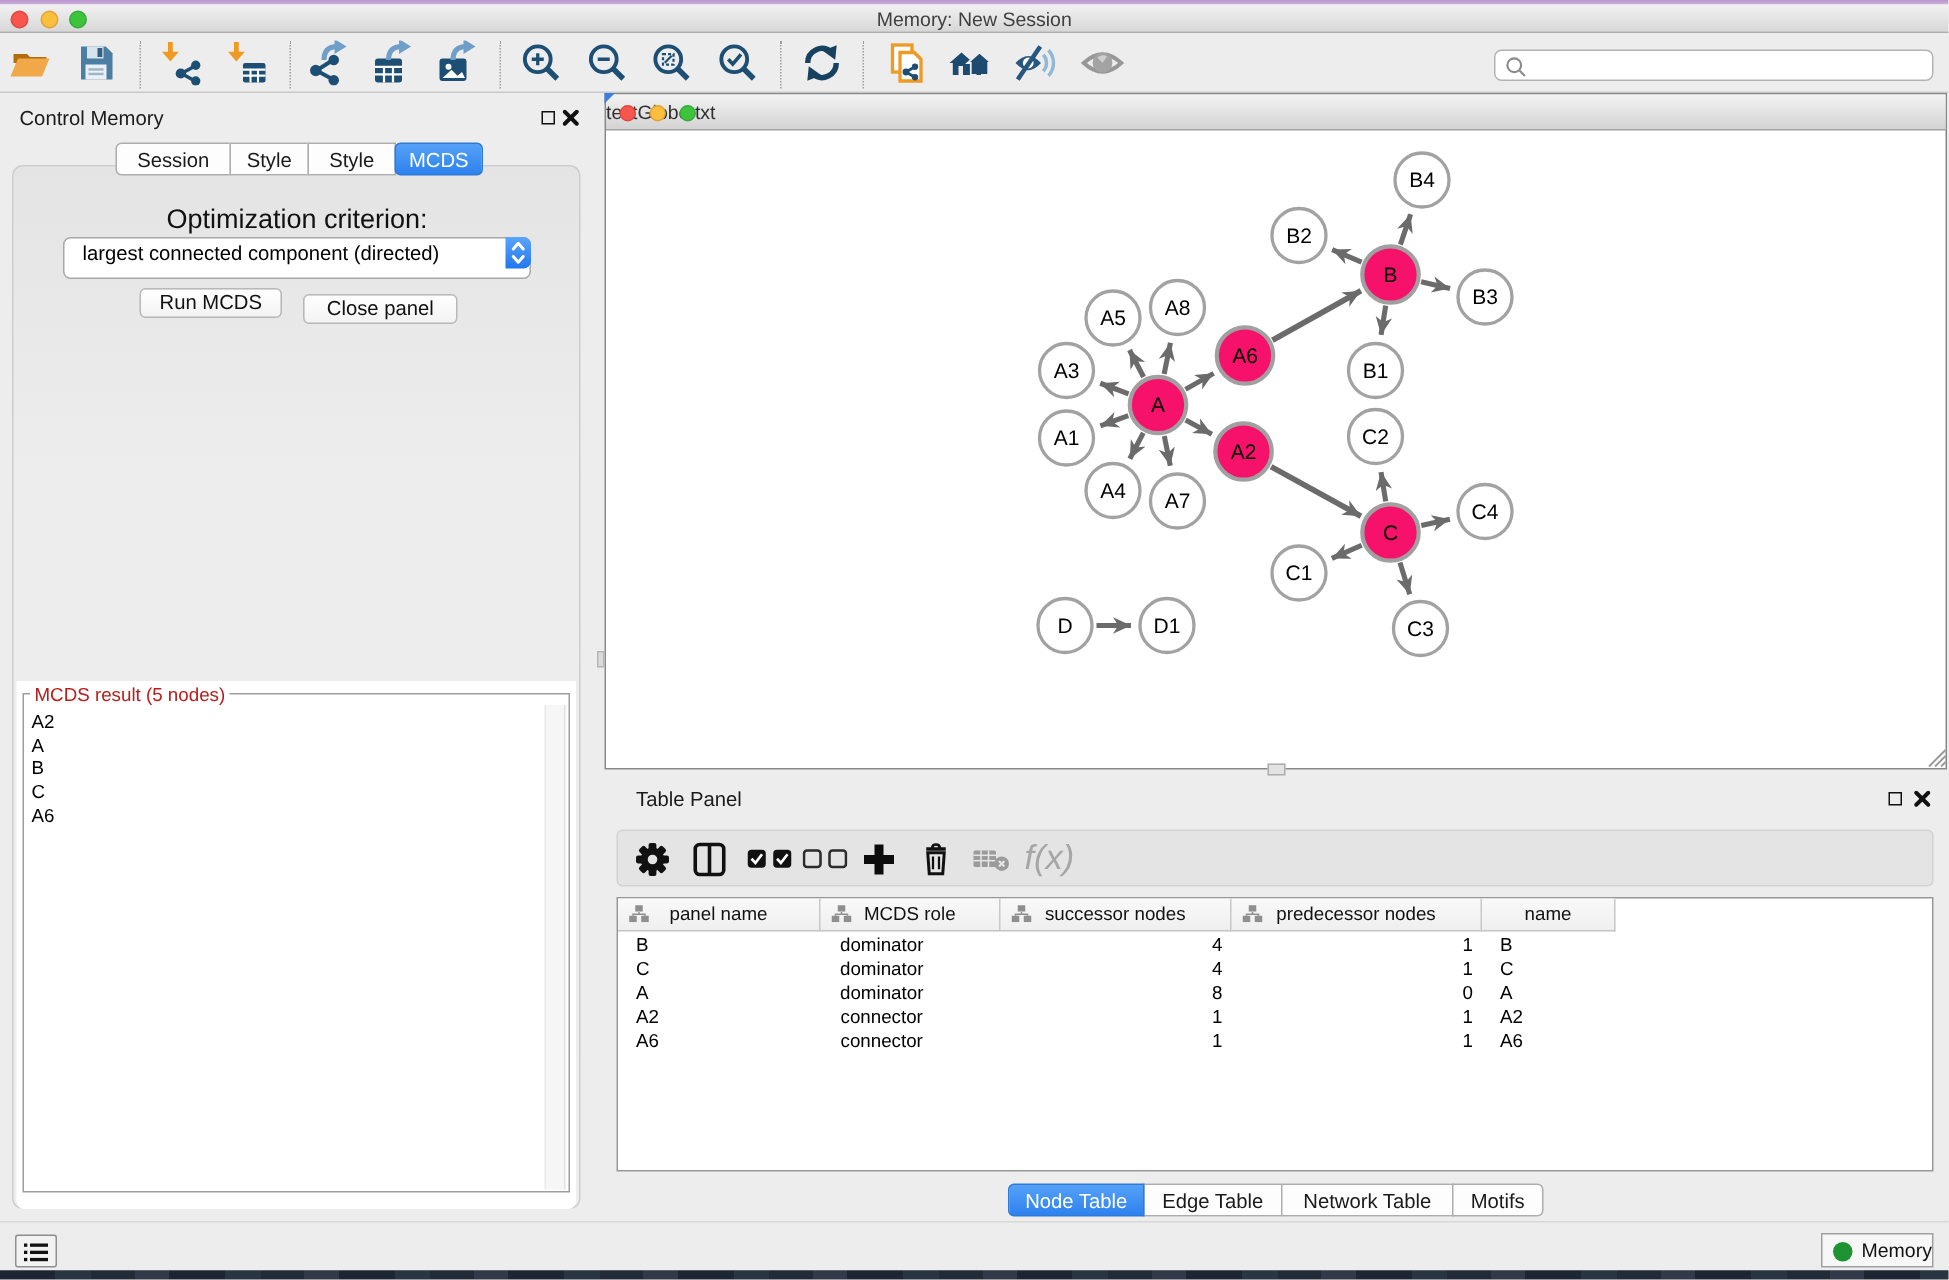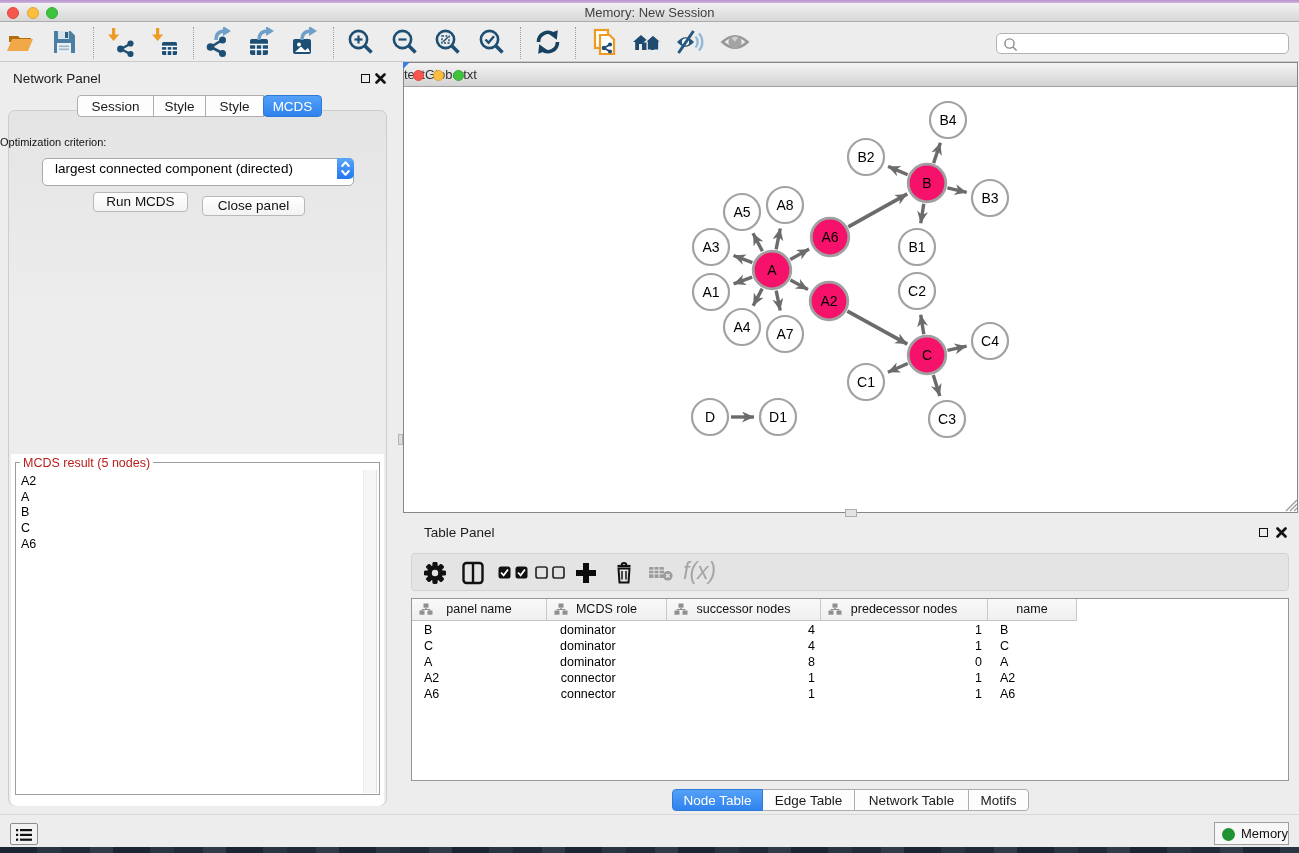--- a/index.html
+++ b/index.html
@@ -179,36 +179,36 @@
 <circle cx="15" cy="14.8" r="6.6" fill="#a3a3a3"></circle>
     <path d="M11.5 11.5 A5 5 0 0 1 18 10.8 L15 14.8 z" fill="#cfcfcf"></path>
   </svg>
 <div id="search">
     <svg width="16" height="16" viewBox="0 0 16 16" style="position:absolute;left:6px;top:2.5px">
       <circle cx="6.5" cy="6.5" r="4.6" fill="none" stroke="#8a8a8a" stroke-width="1.4"></circle>
       <line x1="10" y1="10" x2="13.6" y2="13.6" stroke="#8a8a8a" stroke-width="1.4"></line>
     </svg>
   </div>
 
-<div style="position:absolute;left:13px;top:71px;font-size:13.5px;color:#1b1b1b">Network Panel</div>
+<div style="position:absolute;left:13px;top:71px;font-size:13.5px;color:#1b1b1b">Control Memory</div>
 <div style="position:absolute;left:361px;top:73.5px;width:9px;height:9px;border:1.6px solid #111"></div>
 <svg style="position:absolute;left:375px;top:73px" width="11" height="11" viewBox="0 0 11 11">
 <g stroke="#111" stroke-width="2.6" stroke-linecap="round">
       <line x1="1.5" y1="1.5" x2="9.5" y2="9.5"></line>
       <line x1="9.5" y1="1.5" x2="1.5" y2="9.5"></line>
     </g>
   </svg>
 <div id="cp-body"></div>
 <div class="tabrow" style="left:78px;top:95px">
  <div class="tab" style="width:77px;border-radius:4px 0 0 4px">Session</div>
  <div class="tab" style="width:53px">Style</div>
  <div class="tab" style="width:59px">Style</div>
  <div class="tab tabsel" style="width:59px;border-radius:4px">MCDS</div>
 </div>
-<div style="position:absolute;left:0;top:136px;width:396px;text-align:left;font-size:11px;color:#111">Optimization criterion:</div>
+<div style="position:absolute;left:0;top:136px;width:396px;text-align:center;font-size:18px;color:#111">Optimization criterion:</div>
 <div id="dd"><span>largest connected component (directed)</span>
  <div id="dd-step"><svg width="17" height="21" viewBox="0 0 17 21">
         <g stroke="#fff" stroke-width="2" fill="none" stroke-linecap="round" stroke-linejoin="round">
           <path d="M5.2 8 L8.5 4.2 L11.8 8"></path>
           <path d="M5.2 13 L8.5 16.8 L11.8 13"></path>
         </g>
       </svg></div>
 </div>
 <div class="btn" style="left:93px;top:192px;width:95px">Run MCDS</div>
 <div class="btn" style="left:202px;top:196px;width:103px">Close panel</div>
@@ -406,21 +406,21 @@
           <rect x="0.5" y="7.5" width="5" height="4.2"></rect>
           <rect x="8.5" y="7.5" width="5" height="4.2"></rect>
         </g>
 <g stroke="#8f8f8f" stroke-width="1">
           <path d="M7 5 v1.5 M3 7.5 V6.5 H11 V7.5 M7 5 V6.5" fill="none"></path>
         </g>
       </svg><span>predecessor nodes</span></div>
 <div class="hcell" style="left:576px;width:89px"><span>name</span></div>
 </div>
 <div class="tcol" style="left:424px;top:622px;text-align:left">B<br>C<br>A<br>A2<br>A6</div>
-<div class="tcol" style="left:560px;top:622px;text-align:right">dominator<br>dominator<br>dominator<br>connector<br>connector</div>
+<div class="tcol" style="left:560px;top:622px;text-align:center">dominator<br>dominator<br>dominator<br>connector<br>connector</div>
 <div class="tcol" style="left:700px;top:622px;width:115px;text-align:right">4<br>4<br>8<br>1<br>1</div>
 <div class="tcol" style="left:860px;top:622px;width:122px;text-align:right">1<br>1<br>0<br>1<br>1</div>
 <div class="tcol" style="left:1000px;top:622px;text-align:left">B<br>C<br>A<br>A2<br>A6</div>
 <div class="tabrow" style="left:673px;top:789px">
  <div class="tab tabsel2" style="width:91px;border-radius:4px 0 0 4px">Node Table</div>
  <div class="tab" style="width:93px">Edge Table</div>
  <div class="tab" style="width:115px">Network Table</div>
  <div class="tab" style="width:61px;border-radius:0 4px 4px 0">Motifs</div>
 </div>
 

